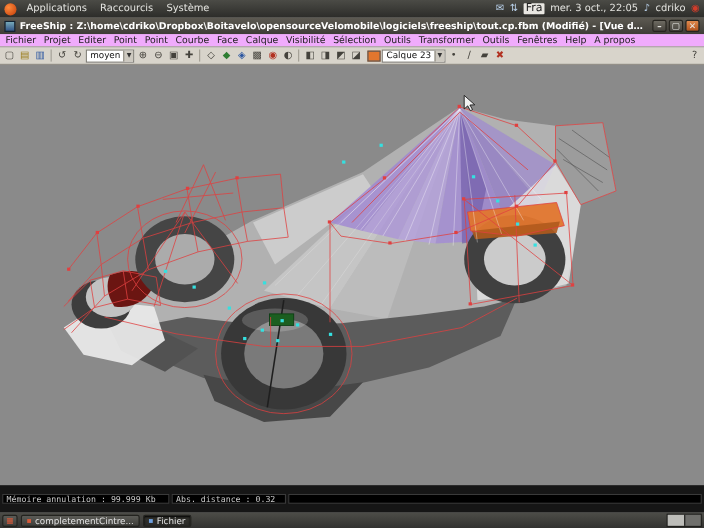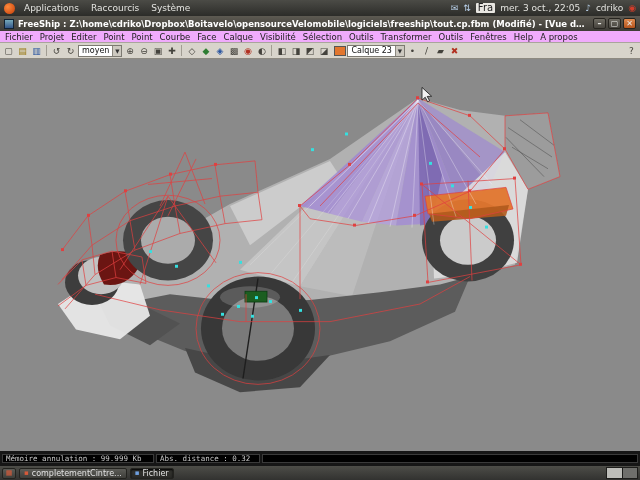--- a/index.html
+++ b/index.html
@@ -52,21 +52,21 @@
   .viewport{flex:1;background:var(--viewport-bg,#8a8a8a);position:relative;overflow:hidden}
   .viewport svg{position:absolute;inset:0;width:100%;height:100%}
   .rn{fill:none;stroke:var(--mesh-red,#e04040);stroke-width:.8;opacity:.9}
   .rp{fill:var(--mesh-red,#e04040)}
   .cp{fill:var(--point-cyan,#35e0e0)}
   .wf line{stroke:rgba(255,255,255,.45);stroke-width:.7}
   .wf2 line{stroke:rgba(238,238,238,.3);stroke-width:.8}
   .tm line{stroke:#565656;stroke-width:.6}
 
   
-  .statusbar{height:15px;background:#161616;display:flex;gap:2px;padding:1px 2px;
+  .statusbar{height:25px;background:#161616;display:flex;gap:2px;padding:1px 2px;
     font-family:"DejaVu Sans Mono",monospace;font-size:7.5px;color:#c9c9c9;align-items:center;flex:0 0 auto}
   .sseg{background:#000;border:1px solid #3a3a3a;height:9px;display:flex;align-items:center;
     padding:0 3px;white-space:nowrap;overflow:hidden;flex:0 0 auto}
   .sseg.fill{flex:1}
 
   
   .taskbar{height:14px;background:linear-gradient(#4d4d48,#323230);display:flex;align-items:center;
     gap:3px;padding:0 2px;flex:0 0 auto}
   .taskapp{width:14px;height:11px;background:linear-gradient(#5c5c57,#3e3e3a);border:1px solid #23231f;
     color:#d65a3a;font-size:7px;display:flex;align-items:center;justify-content:center;border-radius:2px}

